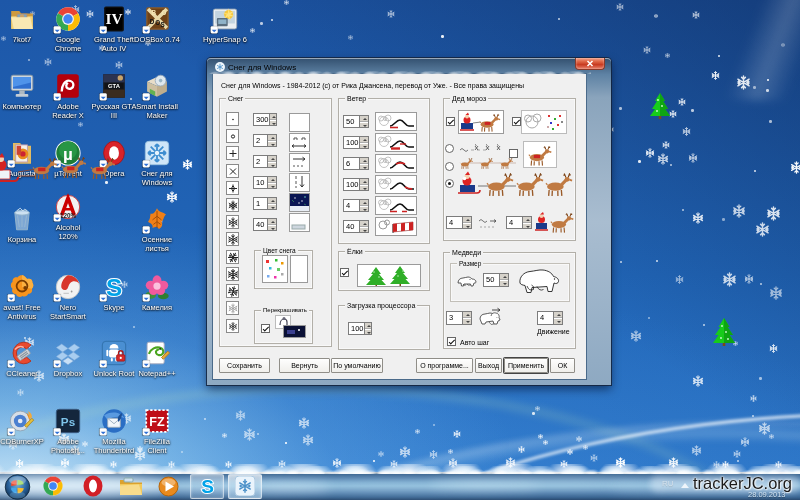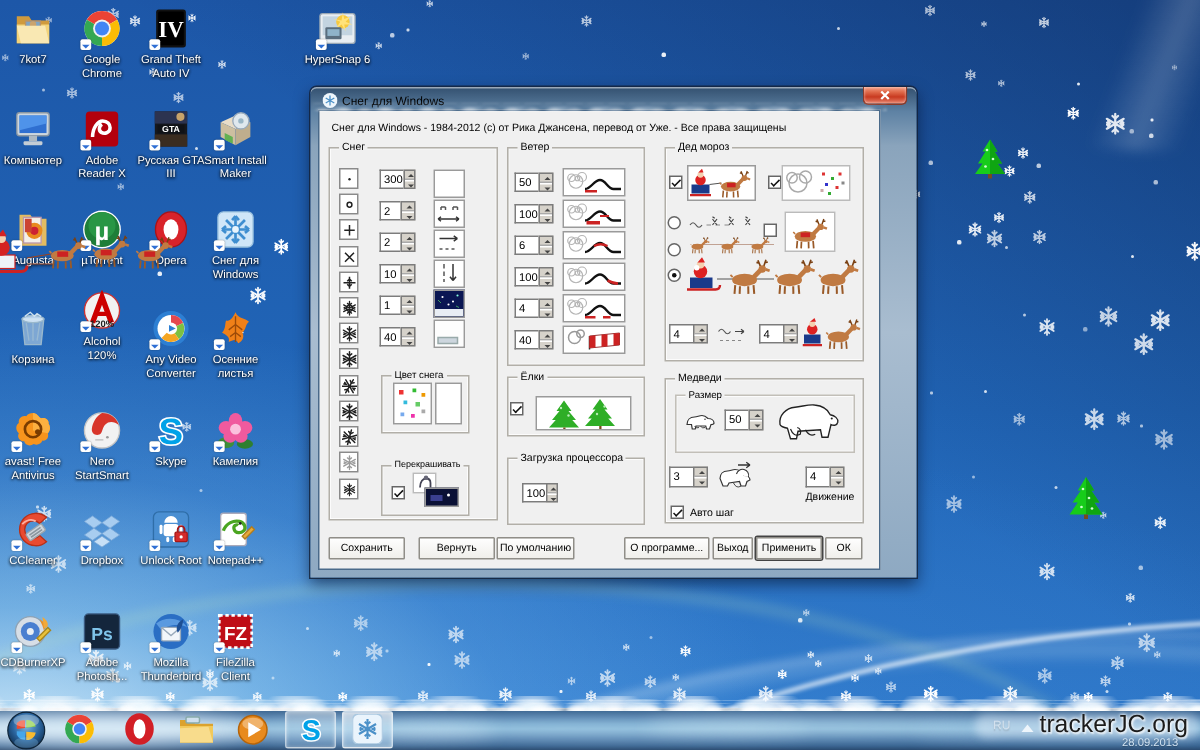--- a/index.html
+++ b/index.html
@@ -476,20 +476,35 @@
 <div class="di" style="left:88px;top:4px;">
       <div class="ig">
 <svg width="30" height="30">
           <rect x="4" y="1" width="22" height="28" rx="2" fill="#111"></rect>
           <rect x="5.5" y="2.5" width="19" height="25" rx="1" fill="#000"></rect>
           <text x="15" y="21" font-size="17" font-weight="bold" font-family="Liberation Serif,serif" fill="#fff" text-anchor="middle">IV</text>
         </svg>
 <span class="sc"></span></div>
       <div class="lb">Grand Theft<br>Auto IV</div>
     </div>
+<div class="di" style="left:131px;top:4px;">
+      <div class="ig">
+<svg width="30" height="30">
+          <rect x="3" y="2" width="25" height="25" rx="2" fill="#8a5a28"></rect>
+          <rect x="4.5" y="3.5" width="22" height="22" fill="#6e4217"></rect>
+          <path d="M5 4 L26 25 M26 4 L5 25" stroke="#e8d8a8" stroke-width="4"></path>
+          <text x="9" y="10" font-size="7" font-weight="bold" fill="#f5e6b5">B</text>
+          <text x="20" y="10" font-size="7" font-weight="bold" fill="#f5e6b5">O</text>
+          <text x="7" y="20" font-size="7" font-weight="bold" fill="#111">D</text>
+          <text x="13" y="22" font-size="7" font-weight="bold" fill="#111">O</text>
+          <text x="19" y="24" font-size="7" font-weight="bold" fill="#111">S</text>
+        </svg>
+<span class="sc"></span></div>
+      <div class="lb">DOSBox 0.74</div>
+    </div>
 <div class="di" style="left:181px;top:4px;margin-left:18px;">
       <div class="ig">
 <svg width="30" height="30">
           <rect x="2" y="4" width="26" height="22" rx="2" fill="#e9eef2" stroke="#9aa8b5"></rect>
           <rect x="4" y="6" width="22" height="14" fill="#c3d4e0"></rect>
           <circle cx="19" cy="10" r="5" fill="#f7c93e"></circle>
           <path d="M19 3 L20 8 L25 6 L21 10 L26 12 L20 12 L21 17 L18 12 L14 15 L17 10 L12 8 L18 9 Z" fill="#ffe27a"></path>
           <rect x="6" y="14" width="12" height="9" rx="1" fill="#5a6e7e"></rect>
           <rect x="7.5" y="15.5" width="9" height="5" fill="#8fb3c9"></rect>
         </svg>
@@ -606,34 +621,20 @@
 <div class="di" style="left:42px;top:192px;">
       <div class="ig">
 <svg width="30" height="30">
           <circle cx="15" cy="15" r="13" fill="#f2f2f2" stroke="#c33"></circle>
           <path d="M8 24 L15 5 L22 24" stroke="#c00" stroke-width="4" fill="none"></path>
           <path d="M10.5 17.5 H19.5" stroke="#c00" stroke-width="3"></path>
           <text x="15" y="27" font-size="7" font-weight="bold" fill="#222" text-anchor="middle">120%</text>
         </svg>
 <span class="sc"></span></div>
       <div class="lb">Alcohol<br>120%</div>
-    </div>
-<div class="di" style="left:88px;top:204px;">
-      <div class="ig">
-<svg width="30" height="30">
-          <circle cx="15" cy="15" r="13" fill="#2d7fd3"></circle>
-          <circle cx="15" cy="15" r="10" fill="#fff"></circle>
-          <path d="M15 15 L15 5 A10 10 0 0 1 24 11 Z" fill="#e5484d"></path>
-          <path d="M15 15 L24 11 A10 10 0 0 1 21 23 Z" fill="#7cc043"></path>
-          <path d="M15 15 L21 23 A10 10 0 0 1 8 22 Z" fill="#f5a623"></path>
-          <circle cx="15" cy="15" r="4.5" fill="#fff"></circle>
-          <path d="M13.5 12.5 l5 2.5 -5 2.5 Z" fill="#2d7fd3"></path>
-        </svg>
-<span class="sc"></span></div>
-      <div class="lb">Any Video<br>Converter</div>
     </div>
 <div class="di" style="left:131px;top:204px;text-align:center;">
       <div class="ig">
 <svg width="30" height="30">
           <path d="M15 3 C17 8 22 7 25 10 C22 12 23 16 20 18 C22 21 20 25 17 26 C15 22 13 24 10 25 C11 21 8 20 5 18 C8 15 7 12 8 9 C11 10 13 7 15 3 Z" fill="#f08018"></path>
           <path d="M15 6 L15 25 M15 12 L10 16 M15 12 L20 16 M15 18 L11 21 M15 18 L19 21" stroke="#9c4a08" stroke-width="1" fill="none"></path>
         </svg>
 <span class="sc"></span></div>
       <div class="lb">Осенние<br>листья</div>
     </div>

